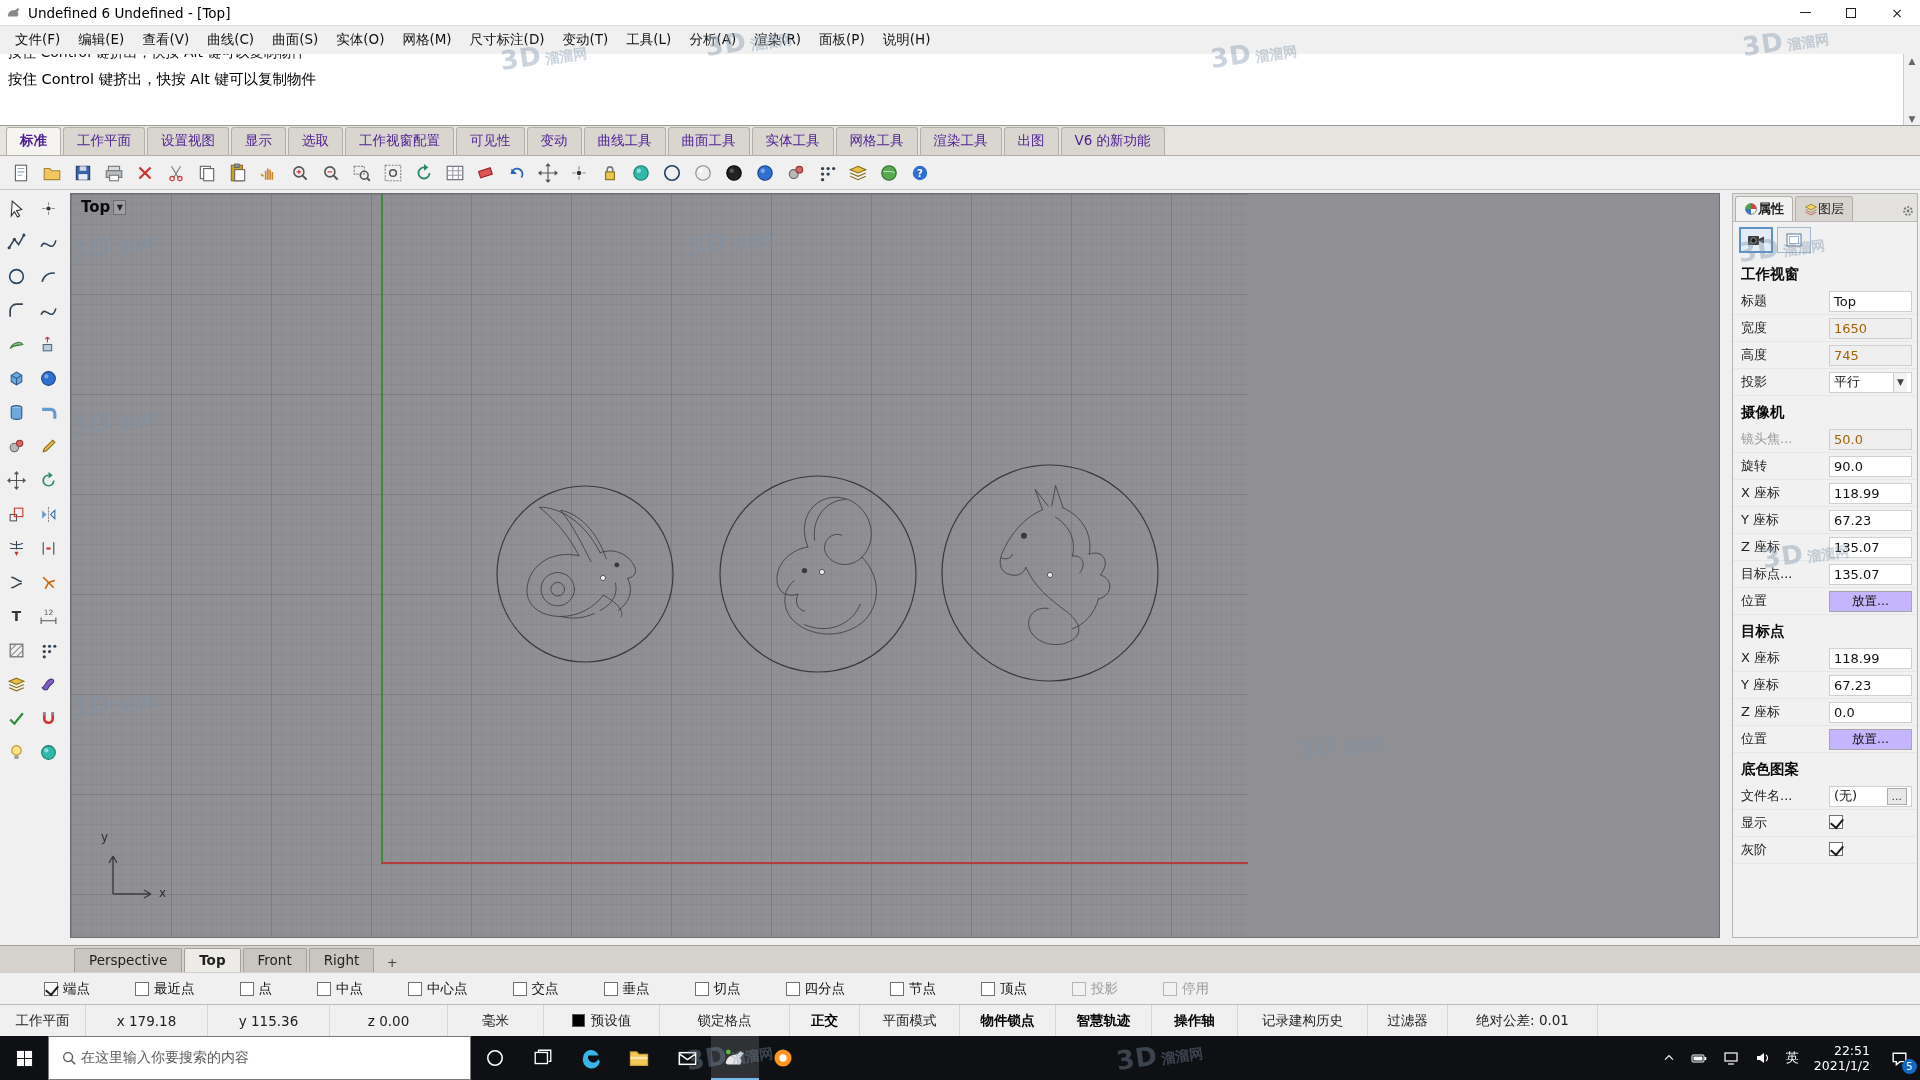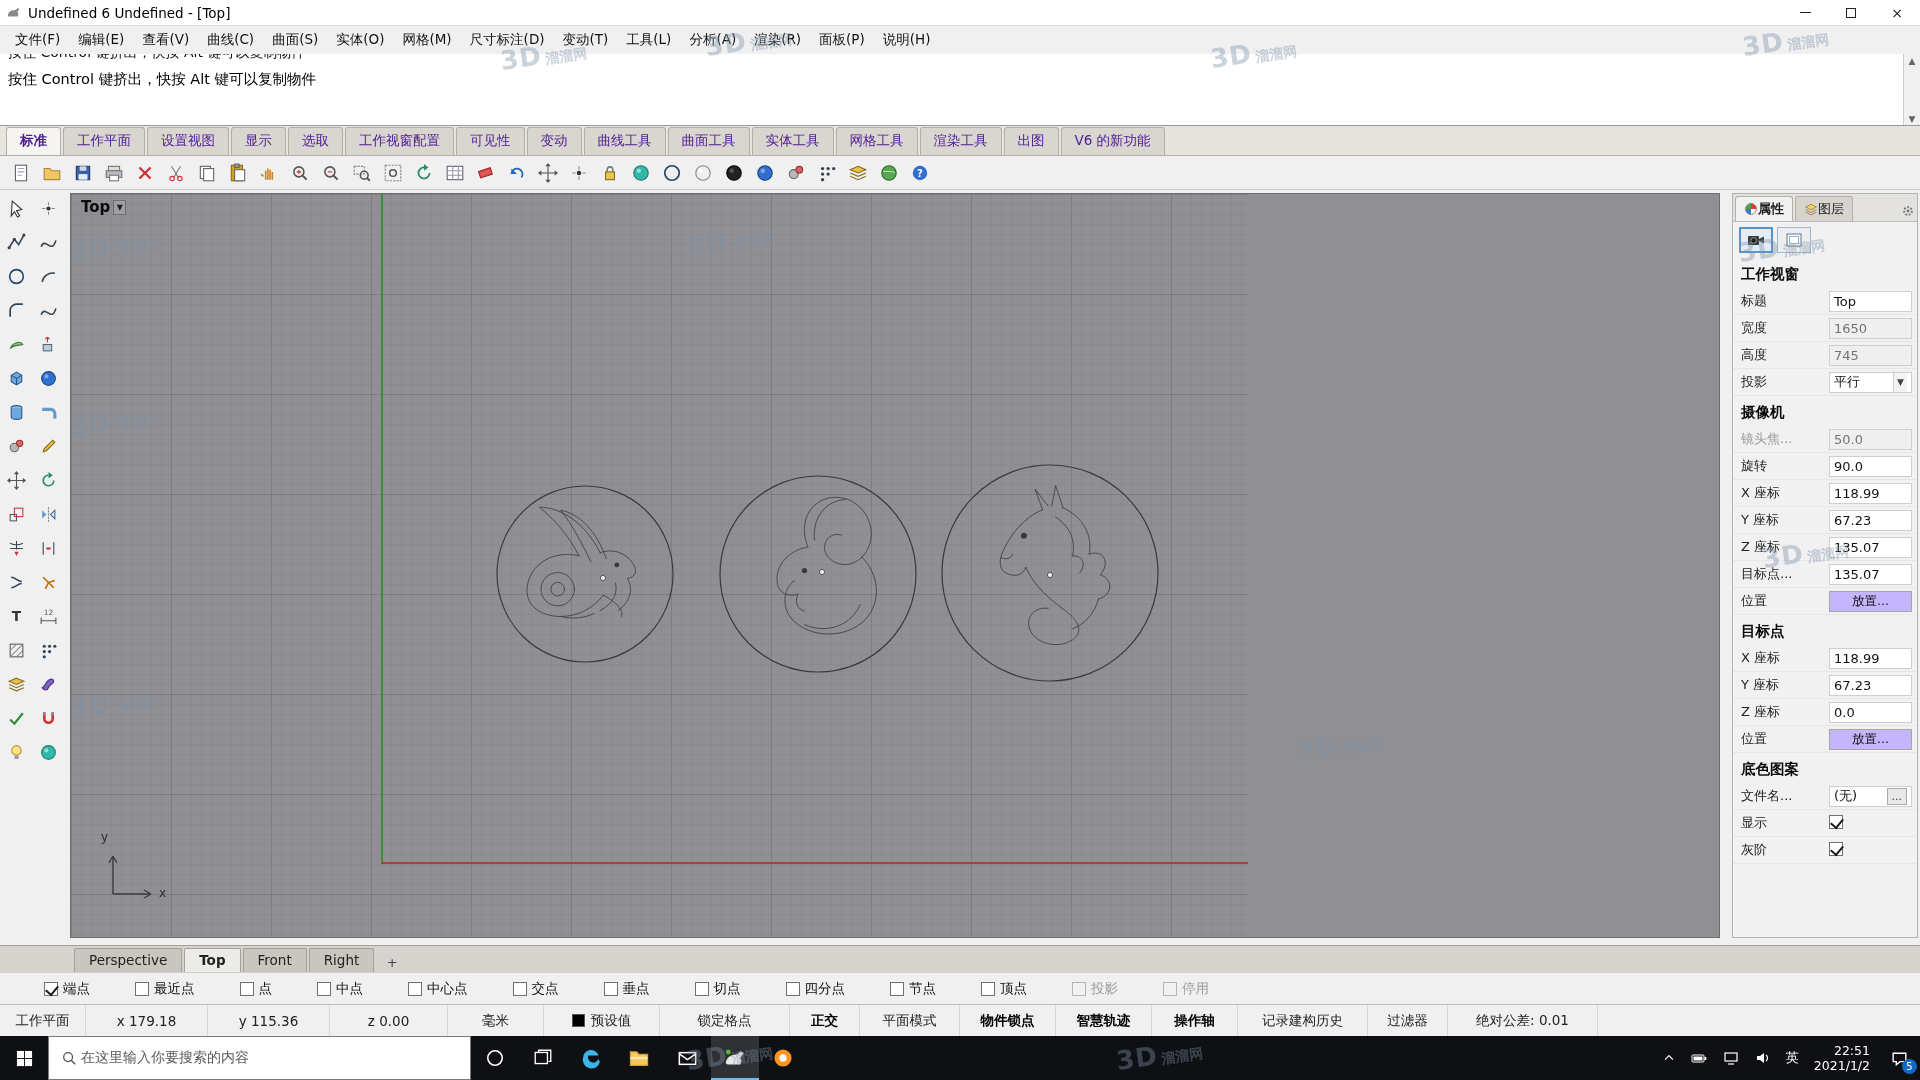--- a/index.html
+++ b/index.html
@@ -59,21 +59,21 @@
 .ptab.active{background:#f1f1f1;font-weight:bold;}
 .pgear{margin-left:auto;margin-bottom:3px;}
 .pbtns{display:flex;gap:4px;padding:5px 6px;}
 .pibtn{width:34px;height:26px;background:#eee;border:1px solid #9db8d2;display:flex;align-items:center;justify-content:center;}
 .pibtn.sel{border:2px solid #5a93c8;background:#e3edf7;}
 .ph{font-weight:bold;font-size:14.5px;padding:7px 0 4px 8px;color:#0a0a0a;}
 .prow{display:grid;grid-template-columns:88px 1fr;align-items:center;height:27px;padding-left:8px;border-bottom:1px solid #e6e6e6;}
 .plab{font-size:13px;color:#222;white-space:nowrap;overflow:hidden;}
 .plab.dim{color:#9a9a9a;}
 .pval{background:#fff;border:1px solid #cfcfcf;height:21px;display:flex;align-items:center;padding:0 4px;margin-right:5px;font-size:13px;color:#111;position:relative;}
-.pval.ro{background:#efefef;color:#737373;text-align:right;}
+.pval.ro{background:#efefef;color:#a16207;text-align:right;}
 .pdd{margin-left:auto;border-left:1px solid #ccc;padding:0 3px;color:#444;font-size:9px;height:100%;display:flex;align-items:center;background:#f3f3f3;}
 .pmore{margin-left:auto;border:1px solid #aaa;background:#e8e8e8;color:#333;font-size:11px;padding:0 4px;line-height:15px;}
 .pbtn{height:21px;margin-right:5px;background:#c4b5fd;border:1px solid #a7a7a7;font-size:12.5px;color:#111;}
 .checkbox{width:14px;height:14px;border:1px solid #707070;background:#fff;position:relative;display:inline-block;flex:none;}
 .checkbox.checked::after{content:"";position:absolute;left:3px;top:0px;width:6px;height:10px;border:solid #1a1a1a;border-width:0 2px 2px 0;transform:rotate(40deg);}
 .checkbox.dis{border-color:#b5b5b5;background:#f2f2f2;}
 
 .vtabs{position:absolute;top:945px;left:0;width:1920px;height:27px;background:#d6d3ce;display:flex;align-items:flex-end;padding-left:74px;border-top:1px solid #a3a09a;}
 .vtab{padding:3px 14px 4px;font-size:13.5px;background:#c9c6c0;border:1px solid #a3a09a;border-bottom:none;margin-right:2px;color:#222;border-radius:2px 2px 0 0;}
 .vtab.active{background:#ecebe8;font-weight:bold;}

